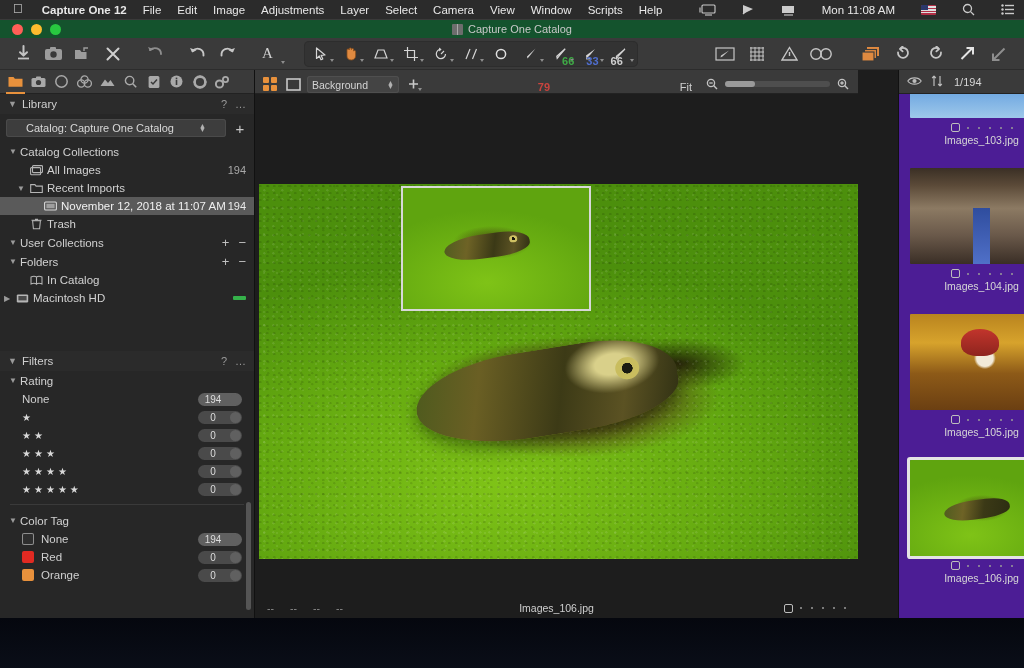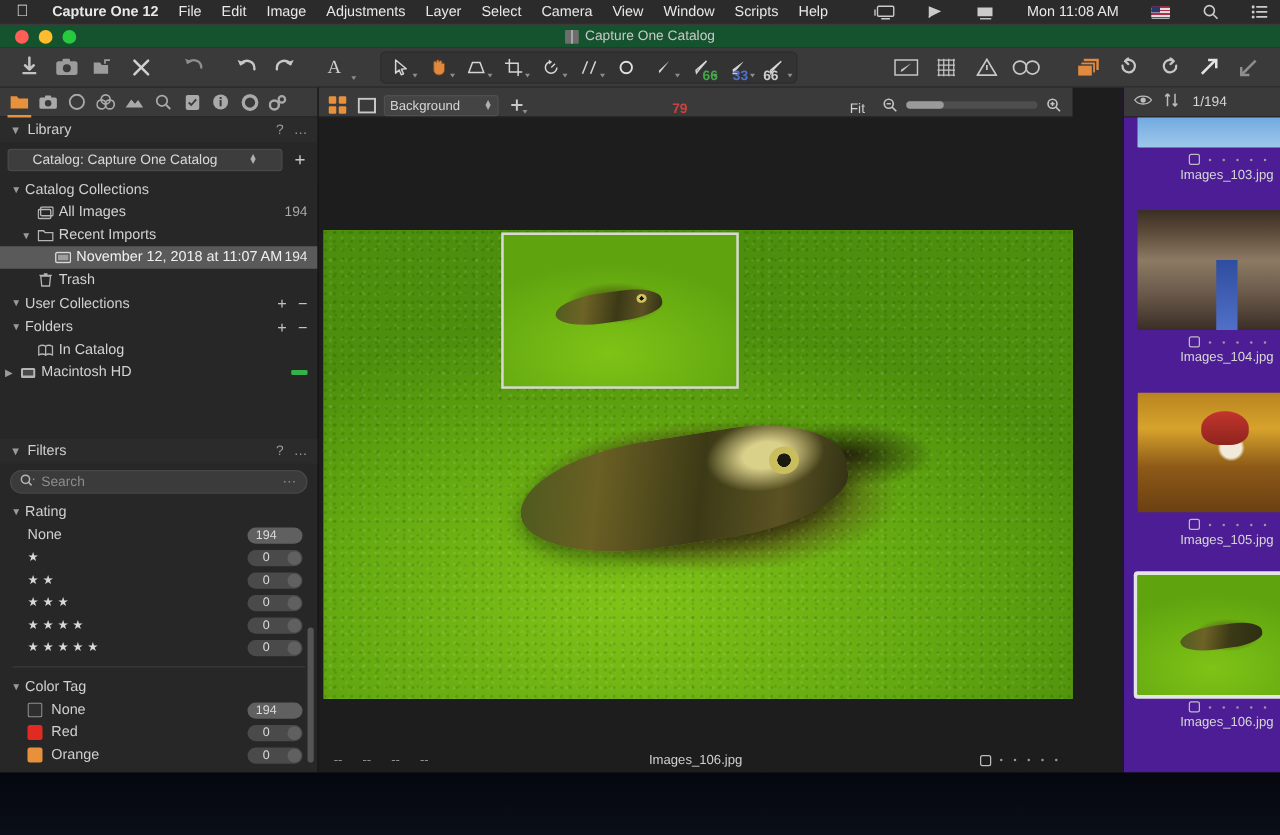--- a/index.html
+++ b/index.html
@@ -699,33 +699,20 @@
 
     <div class="panelhdr" style="margin-top:44px">
       <span class="arrow">▼</span>
       <span>Filters</span>
       <span class="sp">
         <span>?</span>
         <span>…</span>
       </span>
     </div>
 
-    <div class="searchrow">
-      <div class="searchbox">
-        <span>
-          <svg width="12" height="11" viewBox="0 0 12 11">
-              <circle cx="4.4" cy="4.4" r="3.3" fill="none" stroke="#b4b4b4" stroke-width="1.2"></circle>
-              <path d="M6.9 6.9 L9.3 9.3" stroke="#b4b4b4" stroke-width="1.2"></path>
-              <path d="M10.2 4 l1.5 0 l-.75 1.3 z" fill="#b4b4b4"></path>
-            </svg>
-        </span>
-        <span>Search</span>
-        <span class="dots">⋯</span>
-      </div>
-    </div>
 
     <div class="secrow" style="padding-left:6px">
       <span class="tw">▼</span>
       <span>Rating</span>
     </div>
 
     <div class="frow">
       <span>None</span>
       <span class="pill hi">
           <span>194</span>

